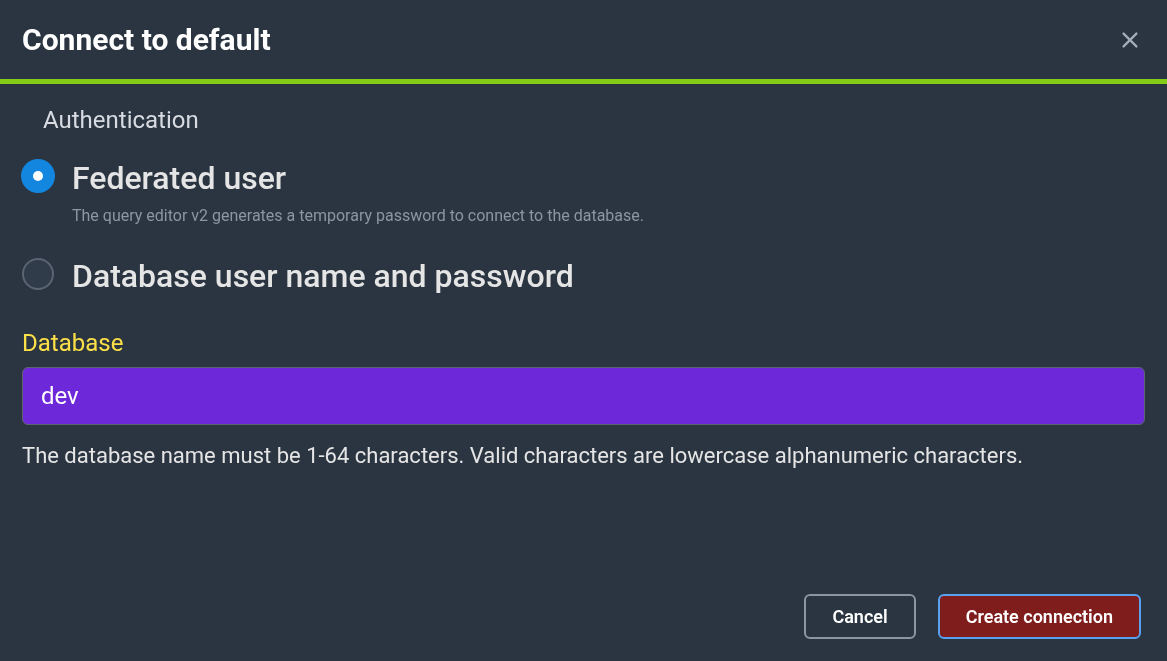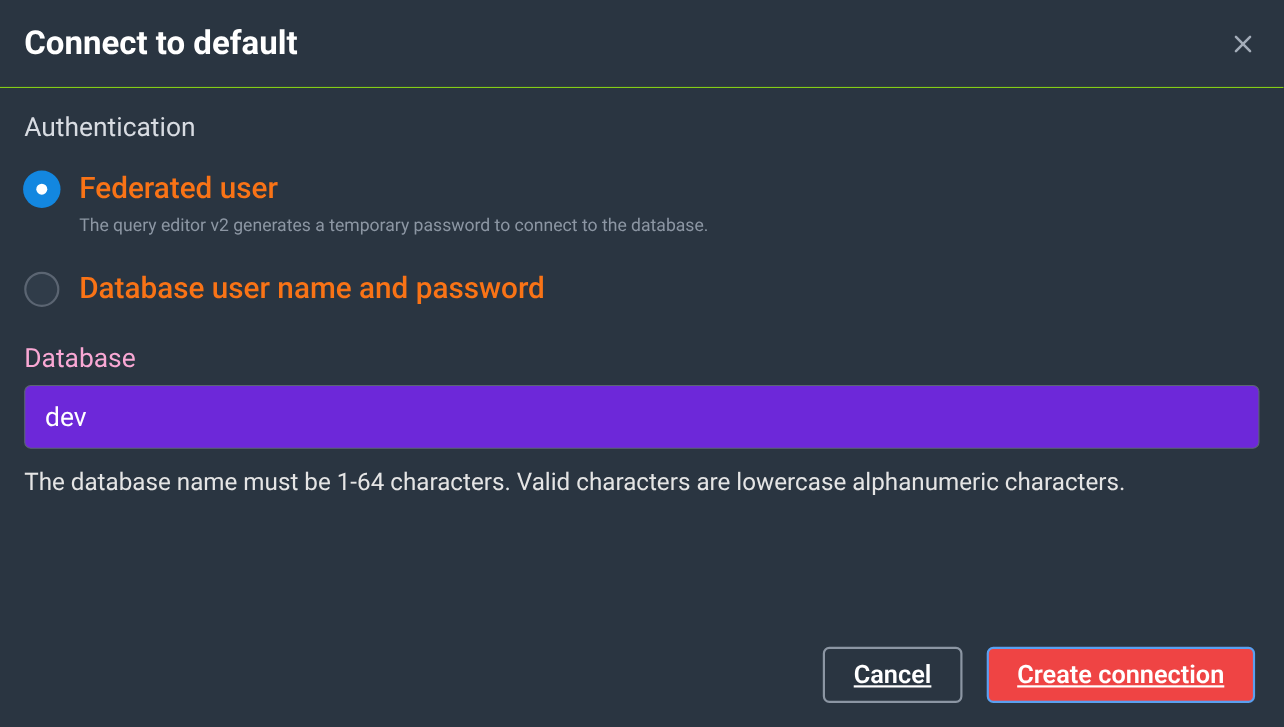--- a/index.html
+++ b/index.html
@@ -22,21 +22,21 @@
       height: 100%;
       display: flex;
       flex-direction: column;
     }
 
     .dialog-header {
       display: flex;
       justify-content: space-between;
       align-items: center;
       padding: 22px 22px 22px 22px;
-      border-bottom: 1px solid #84cc16;
+      border-bottom: 5px solid #84cc16;
     }
 
     .dialog-title {
       font-size: 30px;
       font-weight: 700;
       color: #ffffff;
     }
 
     .close-button {
       background: none;
@@ -63,20 +63,21 @@
       display: flex;
       align-items: baseline;
       gap: 10px;
       margin-bottom: 24px;
     }
 
     .section-label {
       font-size: 24px;
       color: #d8dce2;
       font-weight: 400;
+      margin-left: 21px;
     }
 
     .learn-more-link {
       font-size: 24px;
       color: #3a8fd9;
       text-decoration: none;
       font-weight: 400;
     }
 
     .radio-group {
@@ -125,42 +126,42 @@
     }
 
     .radio-text {
       display: flex;
       flex-direction: column;
       gap: 4px;
       flex: 1;
     }
 
     .radio-label {
-      font-size: 27px;
-      color: #f97316;
+      font-size: 32px;
+      color: #e5e5e5;
       font-weight: 500;
       line-height: 1.3;
     }
 
     .radio-description {
       font-size: 16px;
       color: #8c96a3;
       font-weight: 400;
       line-height: 1.5;
     }
 
     .field-group {
       display: flex;
       flex-direction: column;
       gap: 10px;
     }
 
     .field-label {
       font-size: 24px;
-      color: #f9a8d4;
+      color: #fde047;
       font-weight: 400;
     }
 
     .text-input {
       width: 100%;
       background: #6d28d9;
       border: 1px solid #5b6572;
       border-radius: 6px;
       padding: 14px 18px;
       font-size: 24px;
@@ -178,37 +179,36 @@
     }
 
     .dialog-footer {
       display: flex;
       justify-content: flex-end;
       gap: 22px;
       padding: 22px 26px 22px 22px;
     }
 
     .btn {
-      font-size: 23px;
+      font-size: 18px;
       font-weight: 600;
       padding: 10px 26px;
       border-radius: 6px;
       cursor: pointer;
       font-family: inherit;
-      text-decoration: underline;
     }
 
     .btn-secondary {
       background: transparent;
       border: 2px solid #8c96a3;
       color: #ffffff;
     }
 
     .btn-primary {
-      background: #ef4444;
+      background: #7f1d1d;
       border: 2px solid #5aa0f0;
       color: #ffffff;
     }
   </style>
 </head>
 <body>
 
 <div class="dialog">
 
   <div class="dialog-header">

